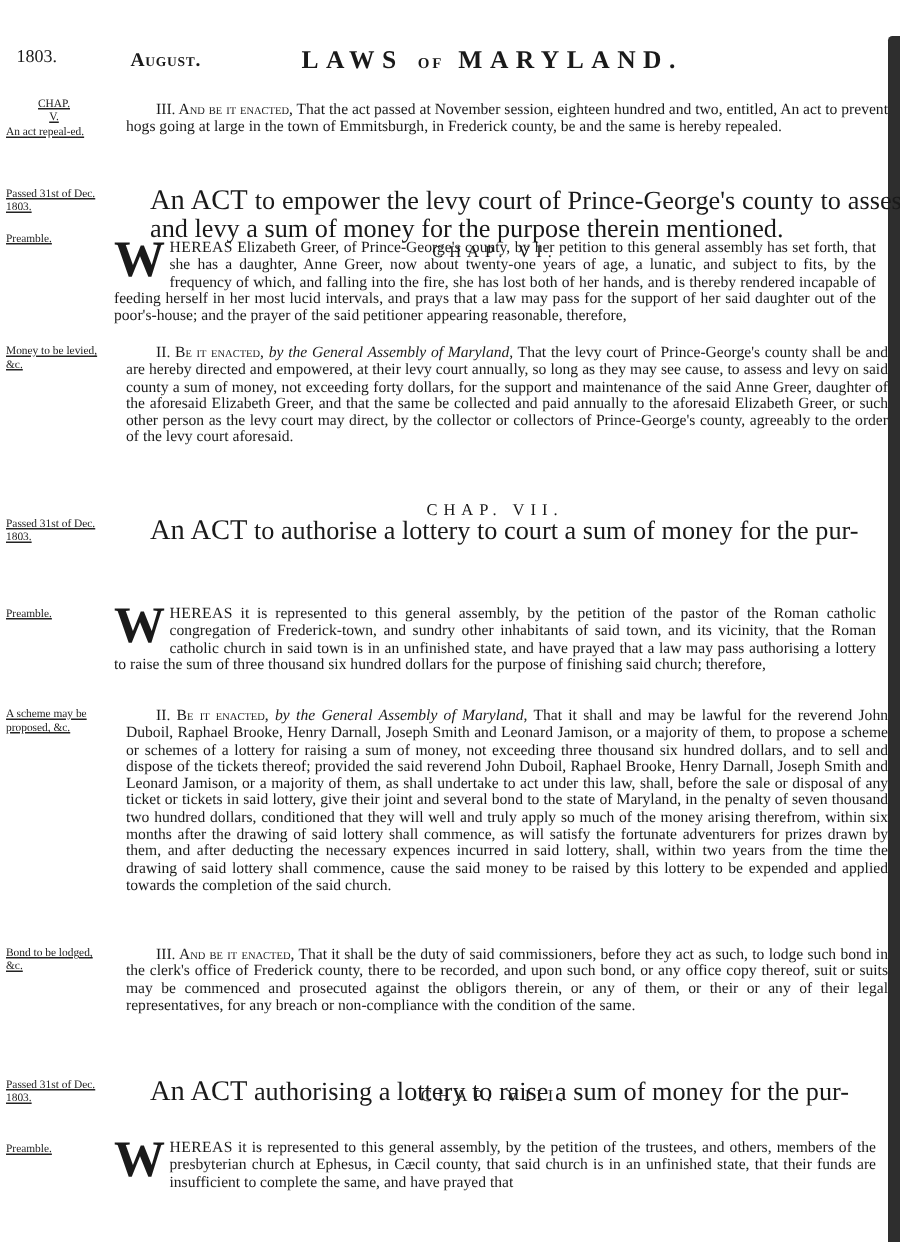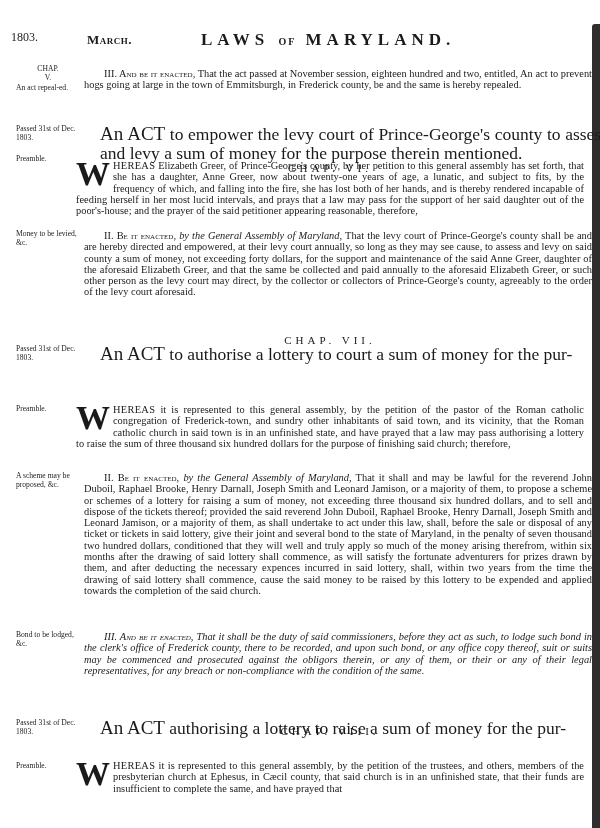--- a/index.html
+++ b/index.html
@@ -7,21 +7,21 @@
     width: 600px; height: 828px; background: #ffffff; position: relative; overflow: hidden;
     font-family: "Liberation Serif", "DejaVu Serif", serif; color: #1a1a1a;
   }
   .edge-bar { position: absolute; left: 592px; top: 24px; width: 8px; height: 804px; background: #2e2e2e; border-radius: 3px 0 0 0; }
   .header { position: absolute; top: 30px; left: 11px; width: 580px; height: 24px; }
   .header .year { position: absolute; left: 0; top: 0; font-size: 12px; }
   .header .month { position: absolute; left: 76px; top: 2px; font-size: 13px; font-variant: small-caps; font-weight: bold; letter-spacing: 0.5px; }
   .header .title { position: absolute; left: 190px; top: 0; font-size: 17px; letter-spacing: 5px; font-weight: bold; }
   .header .title .sm { font-size: 10px; letter-spacing: 2px; }
 
-  .margin { position: absolute; left: 16px; width: 64px; font-size: 7.6px; line-height: 9px; color: #222; }
+  .margin { position: absolute; left: 4px; width: 64px; font-size: 7.6px; line-height: 9px; color: #222; text-decoration: underline; }
   .margin.center { text-align: center; }
 
   .body-text { position: absolute; left: 84px; width: 508px; font-size: 10.4px; line-height: 11.3px; text-align: justify; }
   .body-text .sc { font-variant: small-caps; }
   .body-text .it { font-style: italic; }
 
   .chap { position: absolute; left: 76px; width: 508px; text-align: center; font-size: 11px; letter-spacing: 4px; }
   .act-title { position: absolute; left: 84px; width: 508px; font-size: 17.5px; line-height: 19px; text-align: justify; margin-left: 16px; }
   .act-title .lead { font-size: 19px; }
   .act-title .indent { padding-left: 45px; display: block; }
@@ -30,21 +30,21 @@
   .dropcap { float: left; font-size: 34px; line-height: 26px; margin: 1px 3px 0 0; font-weight: bold; }
   .upper { letter-spacing: 0.3px; }
 </style>
 </head>
 <body>
 
 <div class="edge-bar"></div>
 
 <div class="header">
   <span class="year">1803.</span>
-  <span class="month">March.</span>
+  <span class="month">August.</span>
   <span class="title"><span>LAWS</span> <span class="sm">OF</span> <span>MARYLAND.</span></span>
 </div>
 
 <div class="margin center" style="top:64px;">
   <div>CHAP.</div>
   <div>V.</div>
 </div>
 <div class="margin" style="top:83px;">An act repeal-ed.</div>
 <div class="body-text" style="top:68px; text-indent:20px;">
   <span class="sc">III. And be it enacted,</span>
@@ -83,21 +83,21 @@
   <span class="upper">HEREAS</span>
   <span>it is represented to this general assembly, by the petition of the pastor of the Roman catholic congregation of Frederick-town, and sundry other inhabitants of said town, and its vicinity, that the Roman catholic church in said town is in an unfinished state, and have prayed that a law may pass authorising a lottery to raise the sum of three thousand six hundred dollars for the purpose of finishing said church; therefore,</span>
 </div>
 <div class="margin" style="top:471px;">A scheme may be proposed, &amp;c.</div>
 <div class="body-text" style="top:472px; text-indent:20px;">
   <span class="sc">II. Be it enacted,</span>
   <span class="it">by the General Assembly of Maryland,</span>
   <span>That it shall and may be lawful for the reverend John Duboil, Raphael Brooke, Henry Darnall, Joseph Smith and Leonard Jamison, or a majority of them, to propose a scheme or schemes of a lottery for raising a sum of money, not exceeding three thousand six hundred dollars, and to sell and dispose of the tickets thereof; provided the said reverend John Duboil, Raphael Brooke, Henry Darnall, Joseph Smith and Leonard Jamison, or a majority of them, as shall undertake to act under this law, shall, before the sale or disposal of any ticket or tickets in said lottery, give their joint and several bond to the state of Maryland, in the penalty of seven thousand two hundred dollars, conditioned that they will well and truly apply so much of the money arising therefrom, within six months after the drawing of said lottery shall commence, as will satisfy the fortunate adventurers for prizes drawn by them, and after deducting the necessary expences incurred in said lottery, shall, within two years from the time the drawing of said lottery shall commence, cause the said money to be raised by this lottery to be expended and applied towards the completion of the said church.</span>
 </div>
 <div class="margin" style="top:630px;">Bond to be lodged, &amp;c.</div>
-<div class="body-text" style="top:631px; text-indent:20px;font-style:italic;">
+<div class="body-text" style="top:631px; text-indent:20px;">
   <span class="sc">III. And be it enacted,</span>
   <span>That it shall be the duty of said commissioners, before they act as such, to lodge such bond in the clerk's office of Frederick county, there to be recorded, and upon such bond, or any office copy thereof, suit or suits may be commenced and prosecuted against the obligors therein, or any of them, or their or any of their legal representatives, for any breach or non-compliance with the condition of the same.</span>
 </div>
 
 <div class="chap" style="top:708px;margin-top:17px;">CHAP. VIII.</div>
 <div class="margin" style="top:718px;">Passed 31st of Dec. 1803.</div>
 <div class="act-title" style="top:718px;">
   <span class="lead">An ACT</span>
   <span>authorising a lottery to raise a sum of money for the pur-</span>
 </div>

